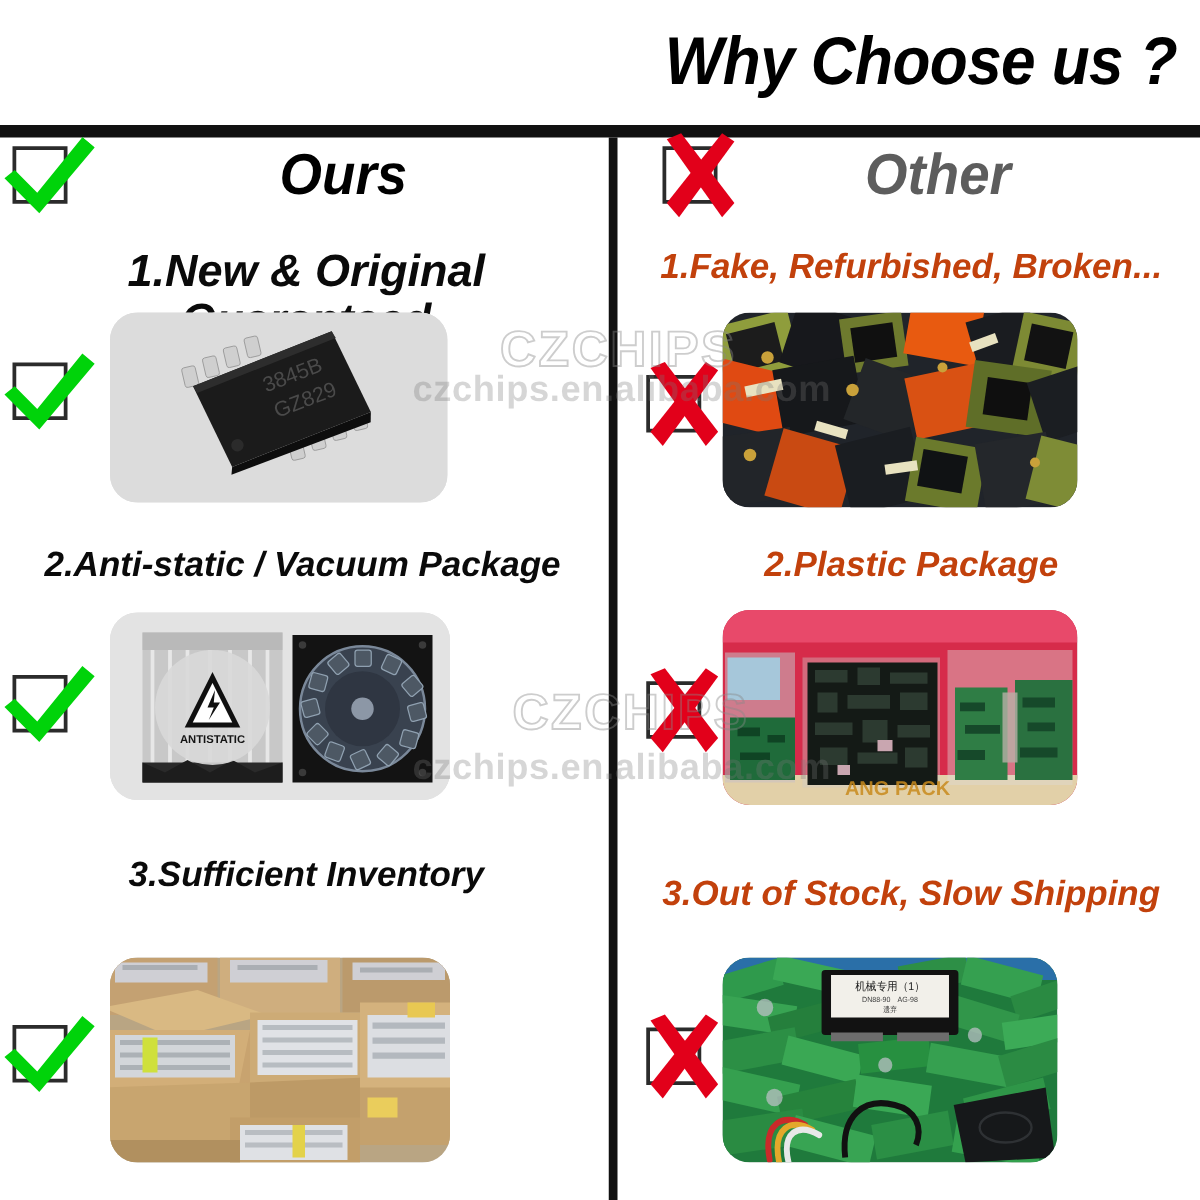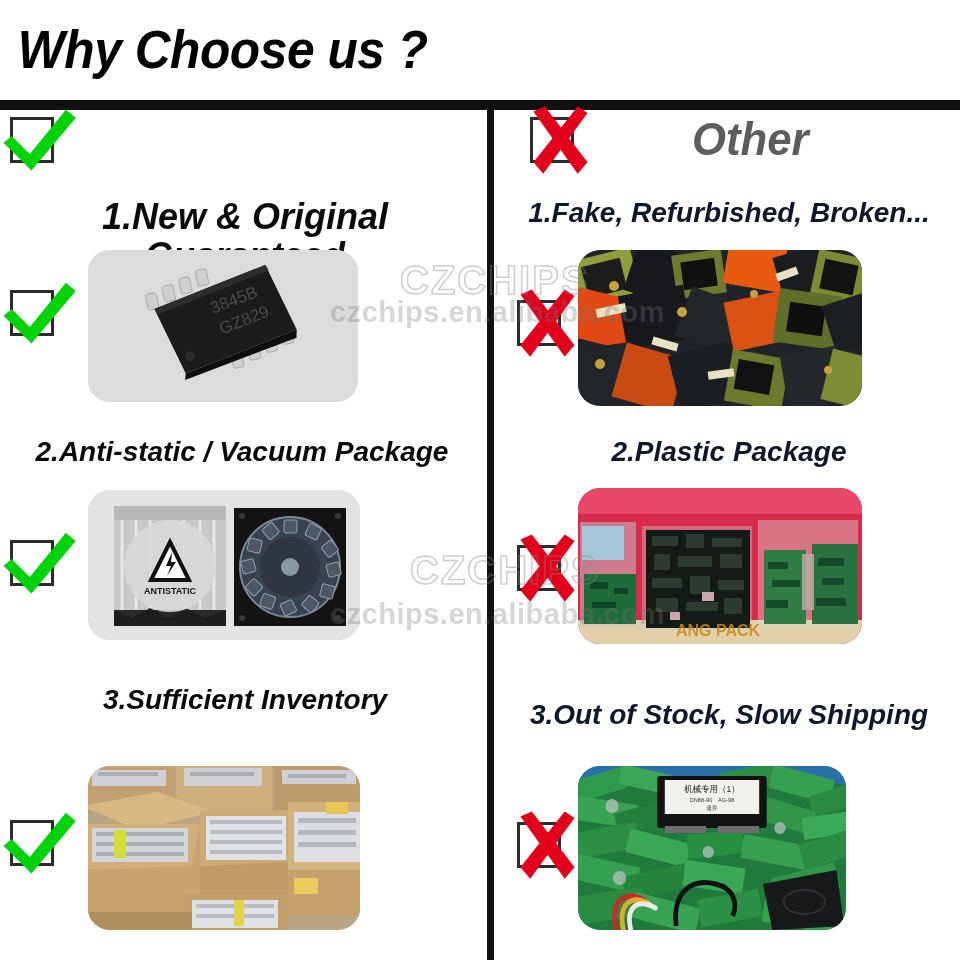--- a/index.html
+++ b/index.html
@@ -19,21 +19,21 @@
     width: 960px;
     height: 960px;
     background: #ffffff;
   }
 
   
   .title-bar {
     position: absolute;
     left: 0; top: 18px;
     width: 960px;
-    text-align: left;
+    text-align: right;
   }
   .title-text {
     font-family: "Liberation Sans", sans-serif;
     font-style: italic;
     font-weight: bold;
     font-size: 54px;
     letter-spacing: -0.5px;
     color: #000000;
     transform: scaleX(0.92);
     display: inline-block;
@@ -92,21 +92,21 @@
   }
 
   
   .feature {
     position: absolute;
     font-style: italic;
     font-weight: bold;
     line-height: 1.08;
   }
   .feature.left  { color: #0a0a0a; }
-  .feature.right { color: #0f172a; font-style: italic; }
+  .feature.right { color: #c2410c; font-style: italic; }
 
   .f-l1 { left: 10px;  top: 198px; width: 470px; font-size: 36px; text-align: center; }
   .f-r1 { left: 500px; top: 198px; width: 458px; font-size: 28px; text-align: center; }
   .f-l2 { left: 4px;   top: 437px; width: 476px; font-size: 28px; text-align: center; }
   .f-r2 { left: 500px; top: 437px; width: 458px; font-size: 28px; text-align: center; }
   .f-l3 { left: 20px;  top: 685px; width: 450px; font-size: 28px; text-align: center; }
   .f-r3 { left: 498px; top: 700px; width: 462px; font-size: 28px; text-align: center; }
 
   
   .photo {
@@ -147,20 +147,23 @@
 
 <div class="page">
 
   <div class="title-bar">
     <span class="title-text">Why Choose us ?</span>
   </div>
 
   <div class="hrule"></div>
   <div class="vrule"></div>
 
+  <div class="col-head left">
+    <span class="col-head-text">Ours</span>
+  </div>
   <div class="col-head right">
     <span class="col-head-text">Other</span>
   </div>
 
   <div class="markbox" style="left:10px; top:117px;">
     <svg viewBox="0 0 100 100">
       <path d="M8 52 L18 44 L40 66 L84 12 L96 22 L42 86 Z" fill="#00D30A"></path>
       <path d="M84 12 L96 22 L90 19 L80 24 Z" fill="#00D30A"></path>
     </svg>
   </div>

